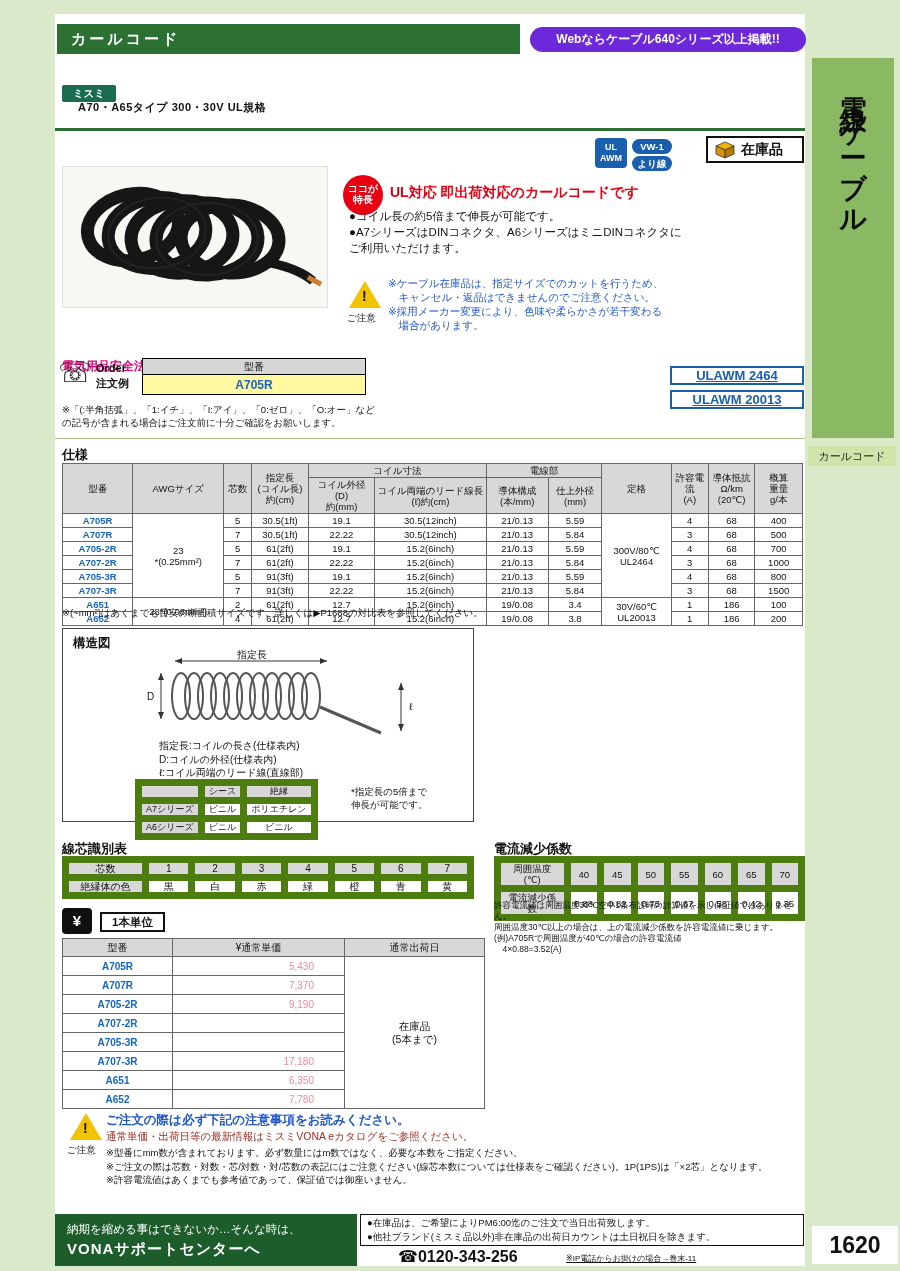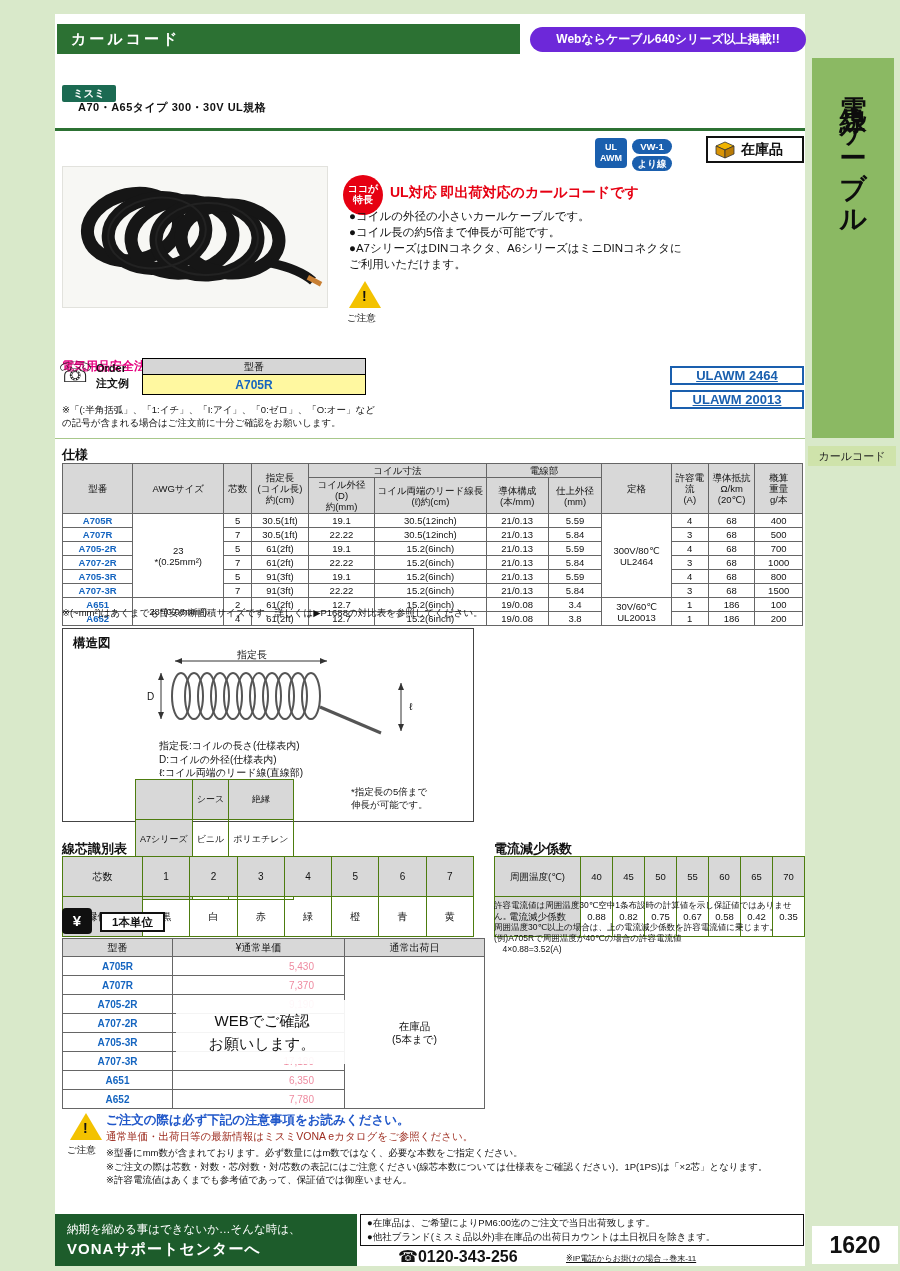--- a/index.html
+++ b/index.html
@@ -73,21 +73,21 @@
   .spec-table th{background:#d8d8d8;font-weight:normal;}
   .spec-table td{height:13px;}
   .model-cell{color:#1565c0;font-weight:bold;}
   .spec-footnote{left:62px;top:607px;font-size:9.5px;}
 
   .structure-box{left:62px;top:628px;width:412px;height:194px;border:1px solid #444;background:#fff;}
   .structure-title{position:absolute;left:10px;top:6px;font-size:12.5px;font-weight:bold;}
   .structure-svg{position:absolute;left:26px;top:20px;}
   .structure-legend{position:absolute;left:96px;top:110px;font-size:10px;line-height:13.5px;}
   .mini-table{border-collapse:collapse;font-size:9px;}
-  .mini-table th,.mini-table td{border:1px solid #4d7c0f;padding:14px 4px;text-align:center;height:13px;line-height:11px;}
+  .mini-table th,.mini-table td{border:7px solid #4d7c0f;padding:0 4px;text-align:center;height:13px;line-height:11px;}
   .mini-table th{background:#d8d8d8;font-weight:normal;}
   .materials-table{position:absolute;left:72px;top:150px;}
   .structure-note{position:absolute;left:288px;top:156px;width:118px;font-size:9.5px;line-height:13px;}
 
   .core-title{left:62px;top:840px;}
   .core-table{left:62px;top:856px;width:412px;font-size:10px;}
   .core-table th,.core-table td{height:15px;}
   .derate-title{left:494px;top:840px;}
   .derate-table{left:494px;top:856px;width:311px;font-size:9.5px;}
   .derate-table th,.derate-table td{height:14px;}
@@ -170,29 +170,32 @@
       </g>
       <path d="M208 96 Q236 102 250 114" stroke="#161616" stroke-width="9" fill="none"></path>
       <rect x="246" y="108" width="15" height="5" fill="#c87f33" transform="rotate(28 246 108)"></rect>
     </svg>
   </div>
   <div class="abs safety-note">電気用品安全法を取得しておりません。</div>
 
   <div class="abs feature-badge"><span>ココが</span><br><span>特長</span></div>
   <div class="abs feature-title">UL対応 即出荷対応のカールコードです</div>
   <div class="abs feature-list">
-      <div>●コイルの外径の小さいカールケーブルです。</div>
       <div>●コイル長の約5倍まで伸長が可能です。</div>
       <div>●A7シリーズはDINコネクタ、A6シリーズはミニDINコネクタにご利用いただけます。</div>
     </div>
 
   <div class="abs warn-tri caution-tri">
       <span class="warn-ex">!</span>
     </div>
   <div class="abs caution-label">ご注意</div>
+  <div class="abs caution-text preline">※ケーブル在庫品は、指定サイズでのカットを行うため、
+　キャンセル・返品はできませんのでご注意ください。
+※採用メーカー変更により、色味や柔らかさが若干変わる
+　場合があります。</div>
 
   <div class="abs order-icon">☏</div>
   <div class="abs order-label-en">Order</div>
   <div class="abs order-label-jp">注文例</div>
   <table class="abs order-table">
     <tbody>
         <tr>
           <th>型番</th>
         </tr>
     <tr>
@@ -524,22 +527,20 @@
         <tr>
           <td class="price-model">A651</td>
           <td class="price-value">6,350</td>
         </tr>
         <tr>
           <td class="price-model">A652</td>
           <td class="price-value">7,780</td>
         </tr>
       </tbody>
   </table>
-  <div class="abs price-overlay preline">WEBでご確認
-お願いします。</div>
 
   <div class="abs warn-tri notice-tri">
       <span class="warn-ex">!</span>
     </div>
   <div class="abs notice-label">ご注意</div>
   <div class="abs notice-sub">通常単価・出荷日等の最新情報はミスミVONA eカタログをご参照ください。</div>
   <div class="abs notice-heading">ご注文の際は必ず下記の注意事項をお読みください。</div>
   <div class="abs notice-lines">
       <div>※型番にmm数が含まれております。必ず数量にはm数ではなく、必要な本数をご指定ください。</div>
       <div>※ご注文の際は芯数・対数・芯/対数・対/芯数の表記にはご注意ください(線芯本数については仕様表をご確認ください)。1P(1PS)は「×2芯」となります。</div>

